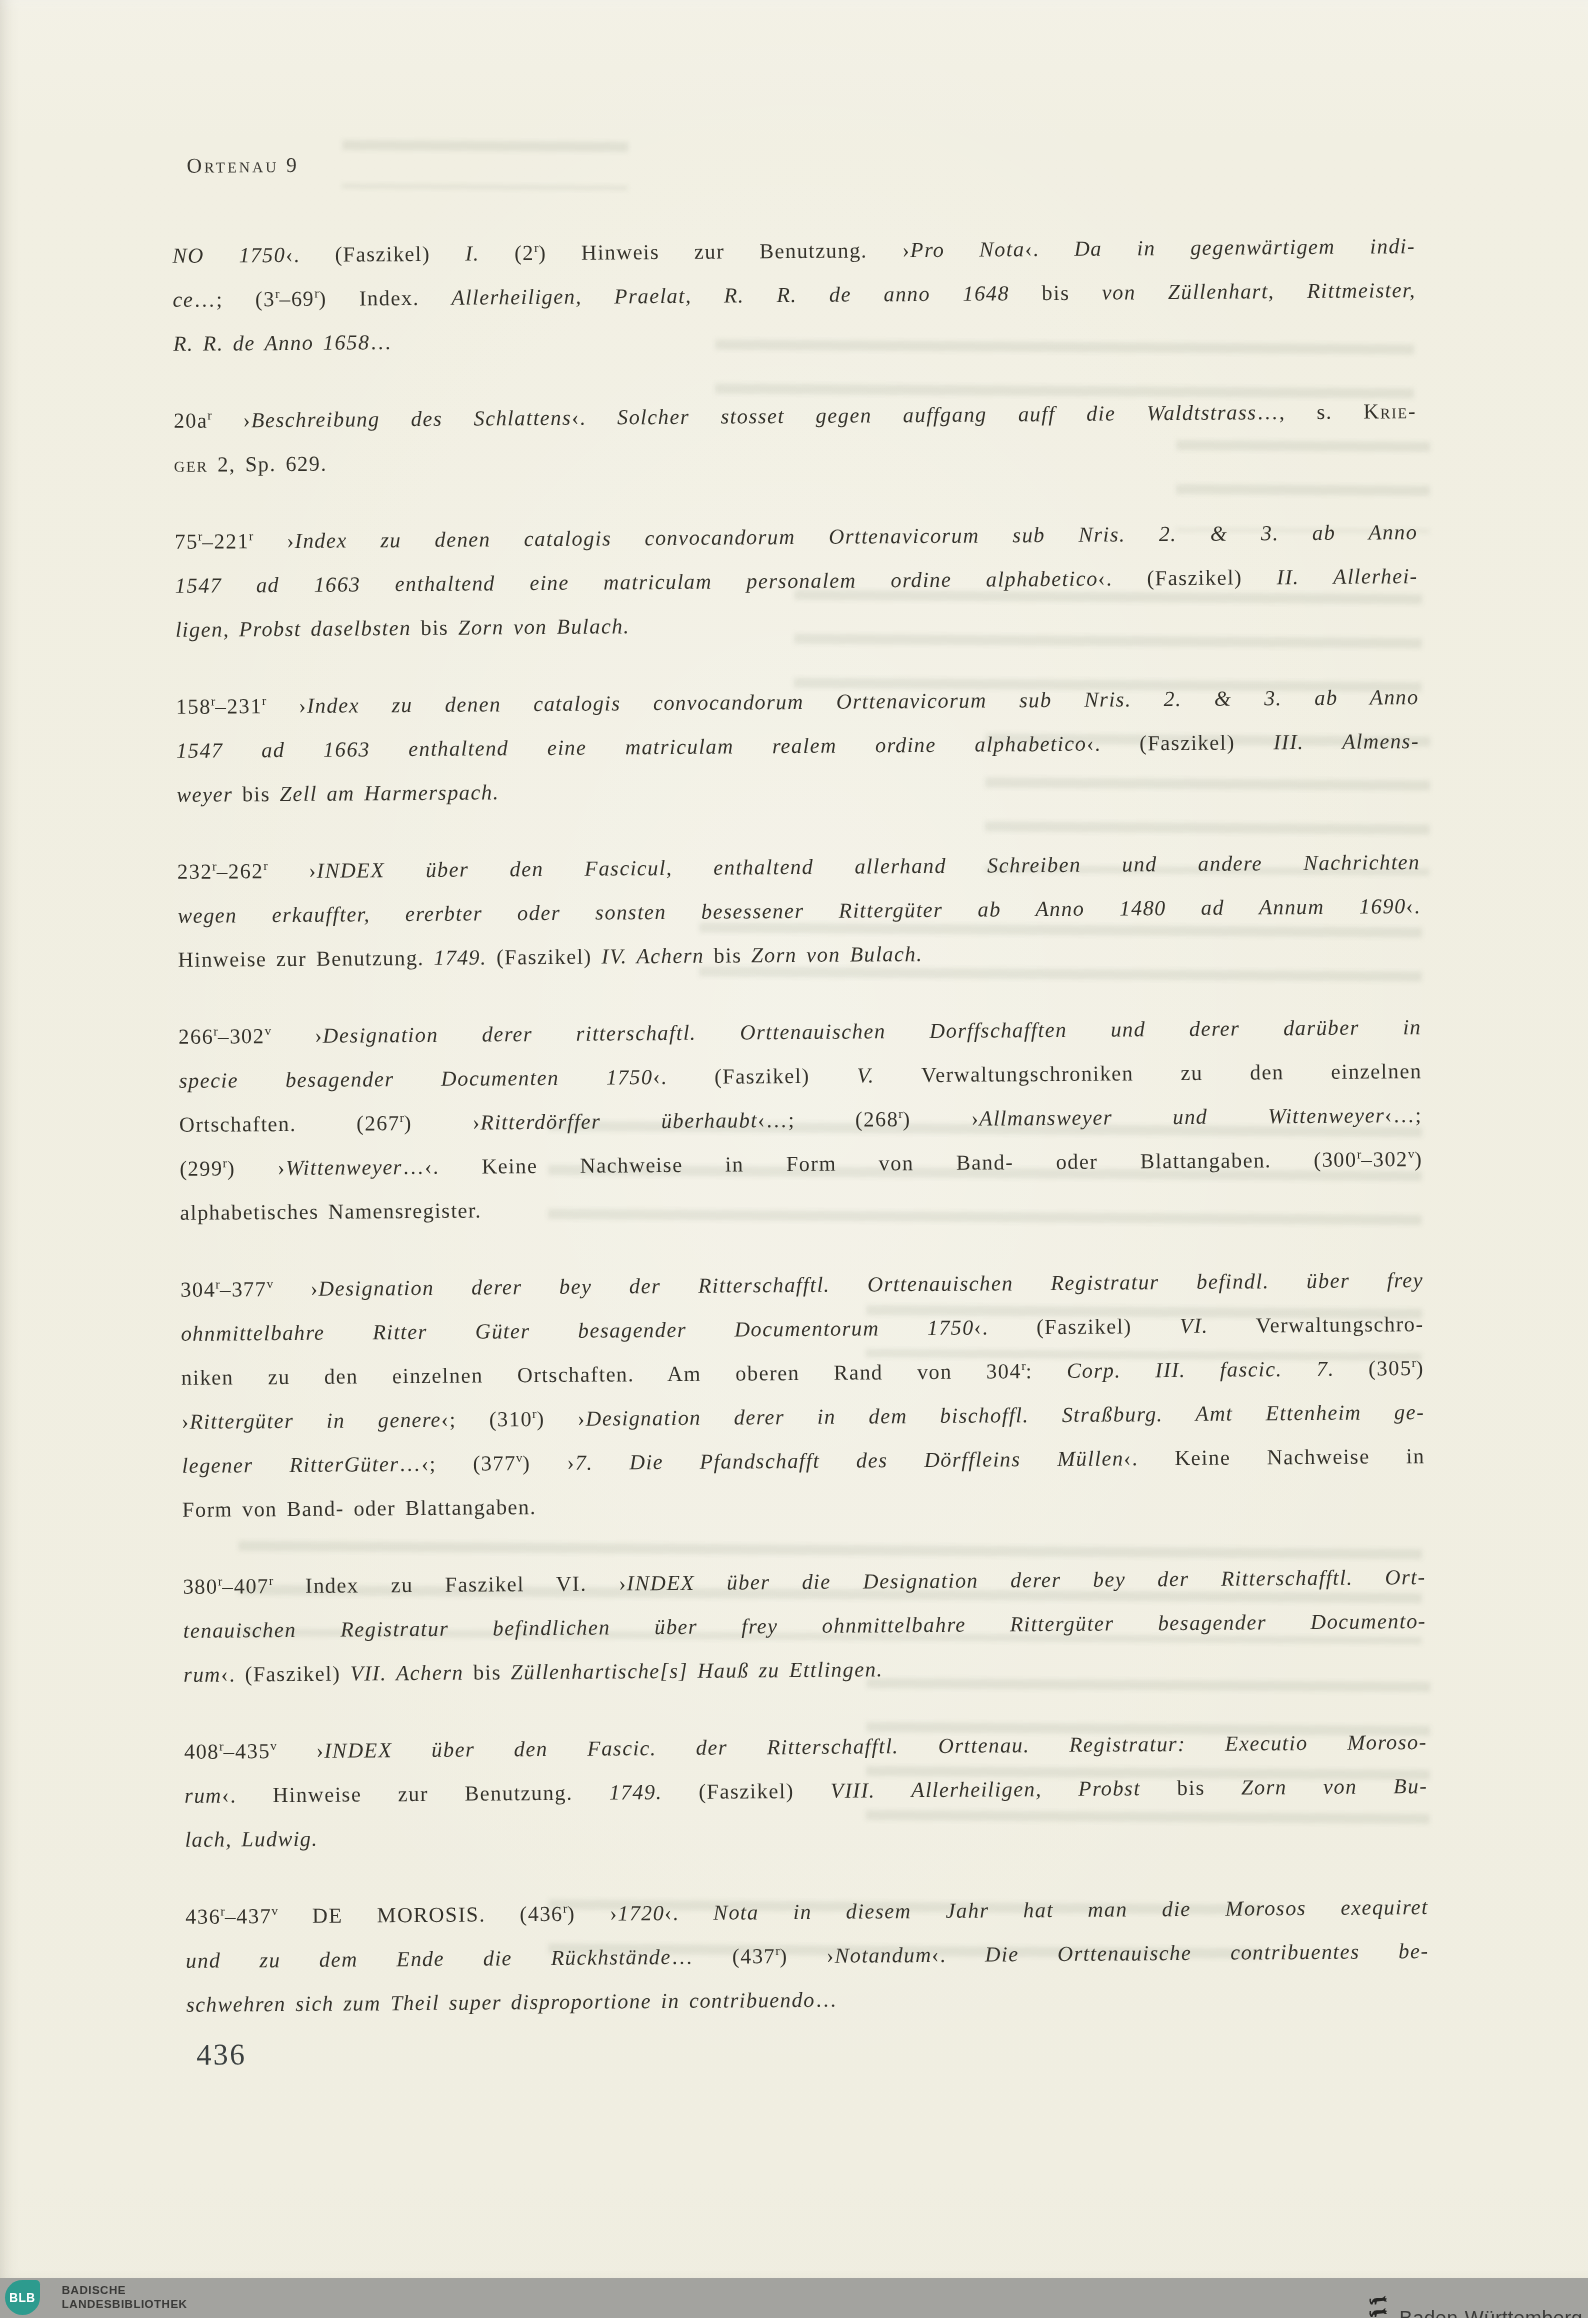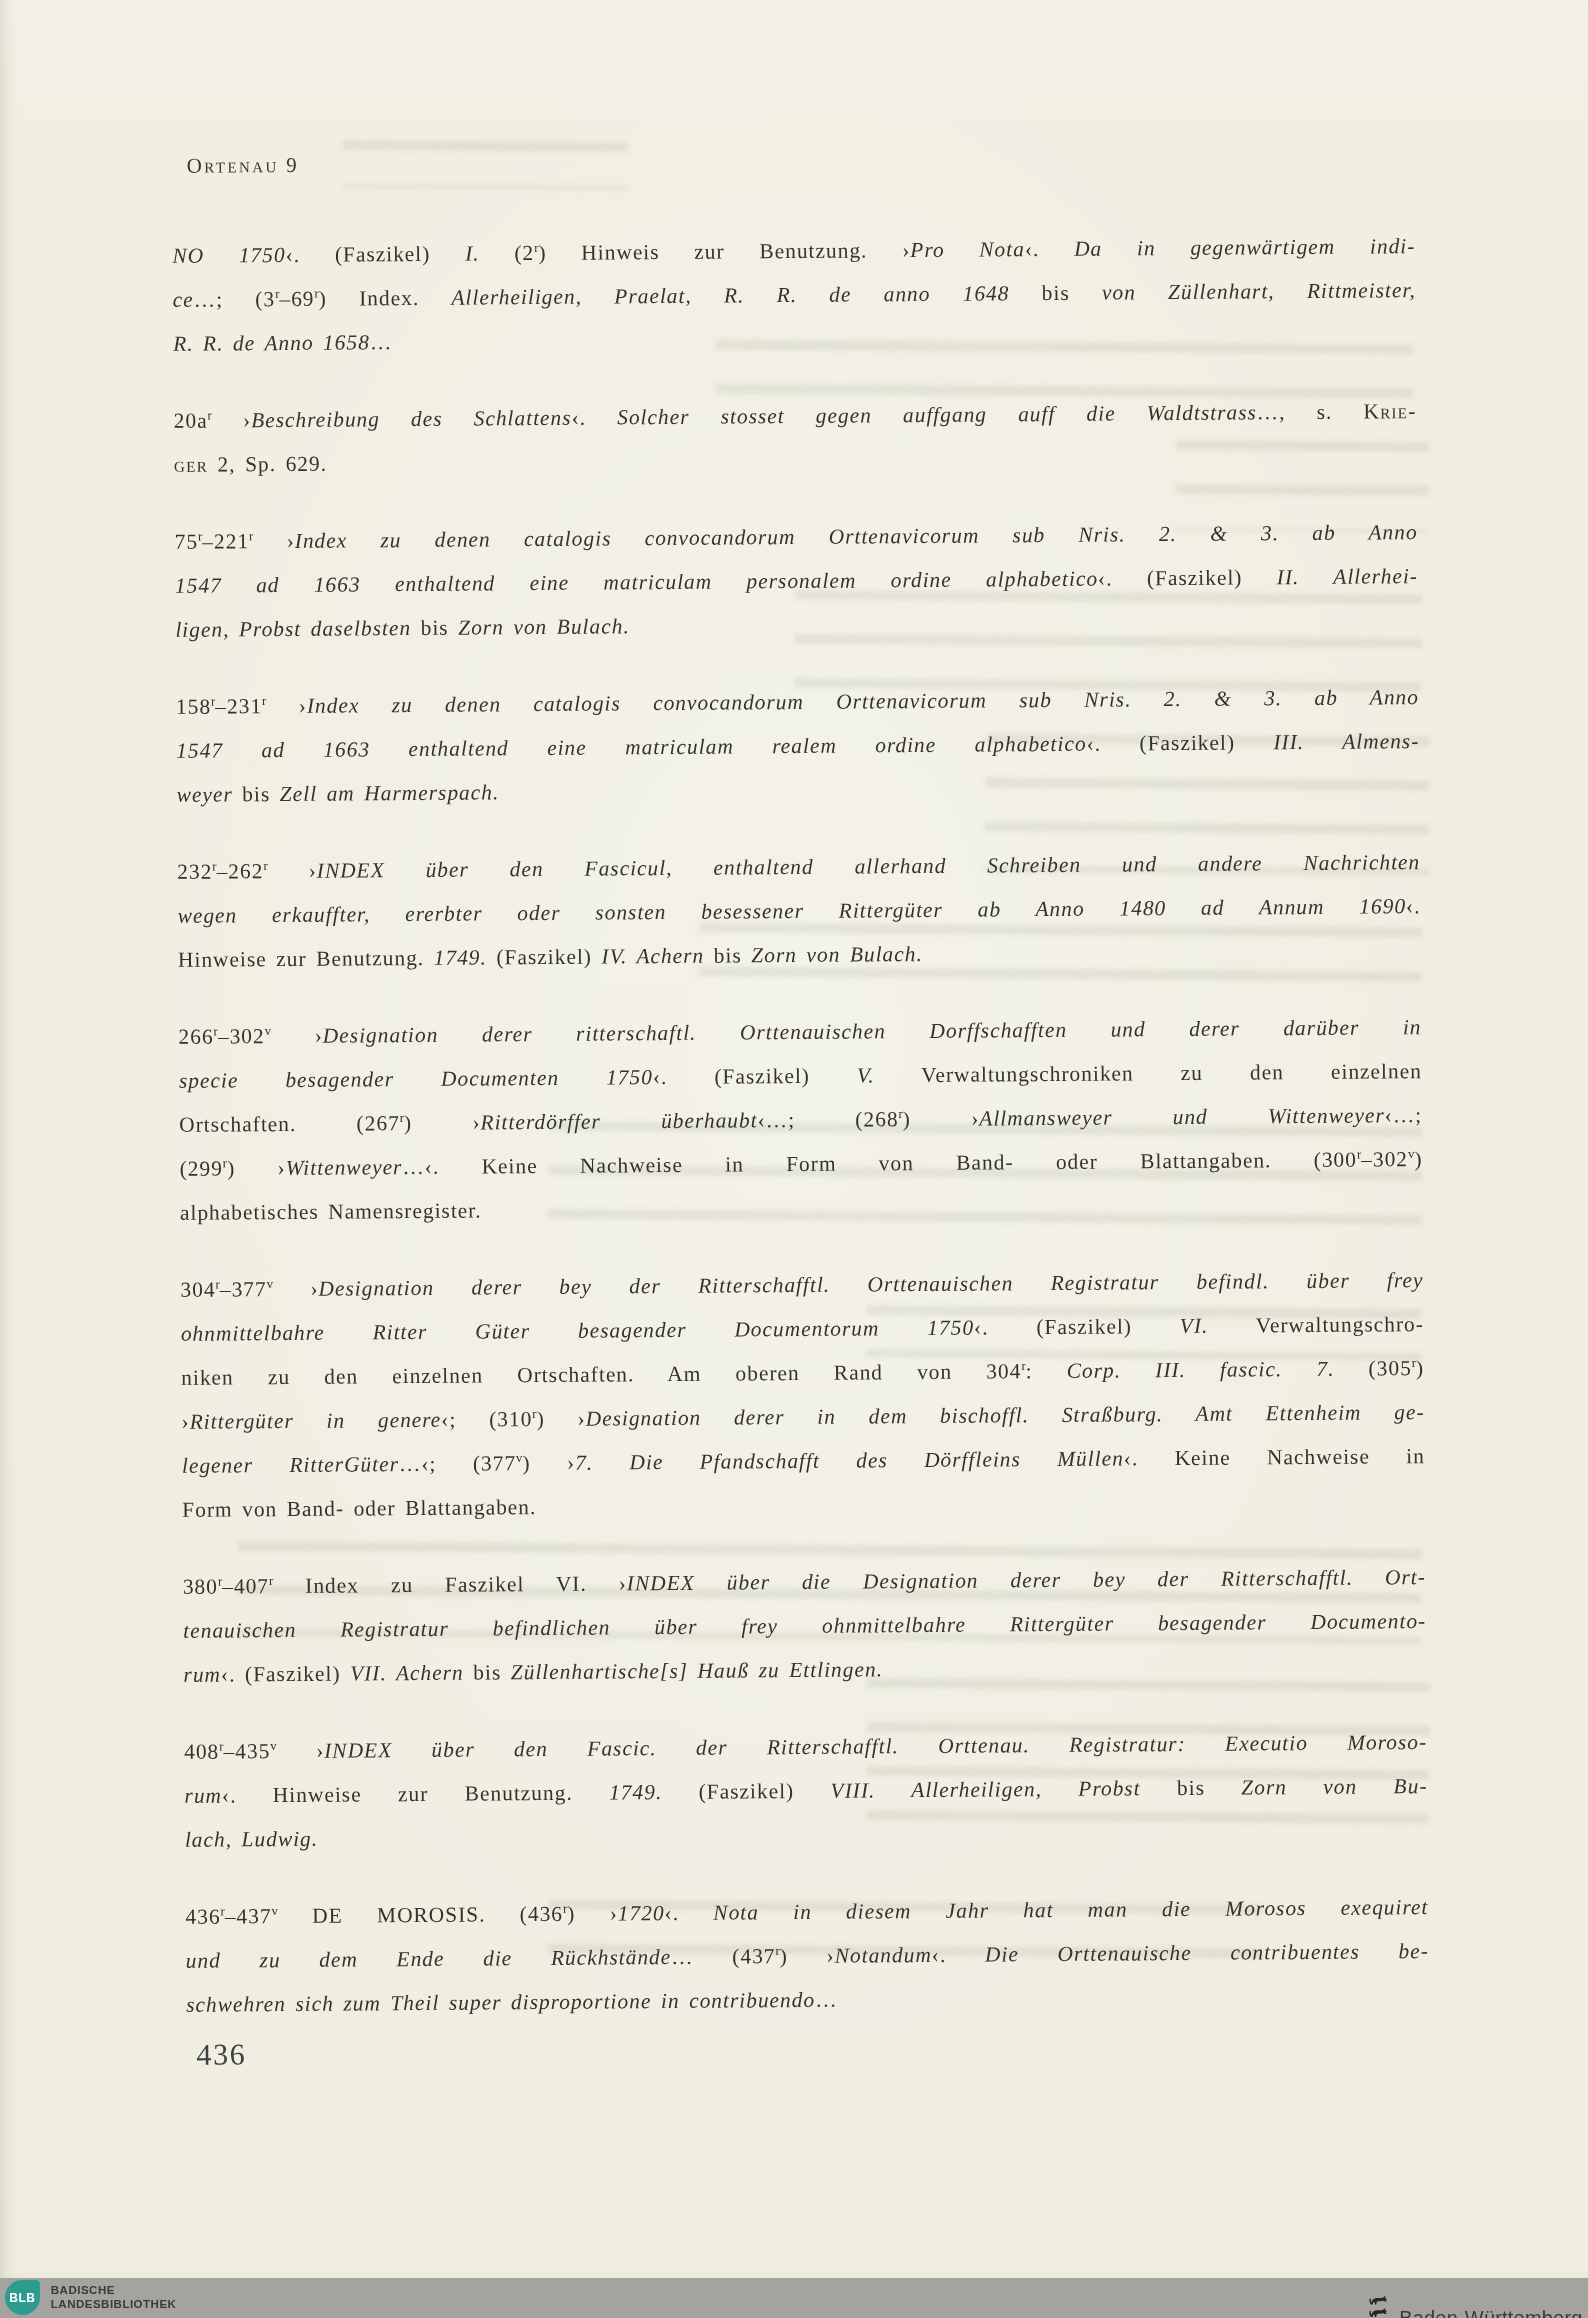--- a/index.html
+++ b/index.html
@@ -65,21 +65,21 @@
   }
   .blb-group{ position:absolute; left:4.8px; top:2.4px; display:flex; align-items:center; }
   .blb-badge{
     width:35px; height:35px;
     background:#2d9b8e;
     border-radius:50% 12% 50% 50%;
     display:flex; align-items:center; justify-content:center;
     color:#ffffff; font-weight:bold; font-size:12px; letter-spacing:0.4px;
   }
   .blb-name{
-    margin-left:11px;
+    margin-left:22px;
     color:#3a3a38; font-weight:bold; font-size:11.5px; line-height:13.5px;
     letter-spacing:0.5px;
   }
   .bw-group{
     position:absolute; right:6.4px; top:0; height:52px;
     display:flex; align-items:flex-end;
   }
   .bw-lions{ width:20.7px; height:35px; margin-right:10.3px; }
   .bw-lions path{ fill:#262624; }
   .bw-name{

